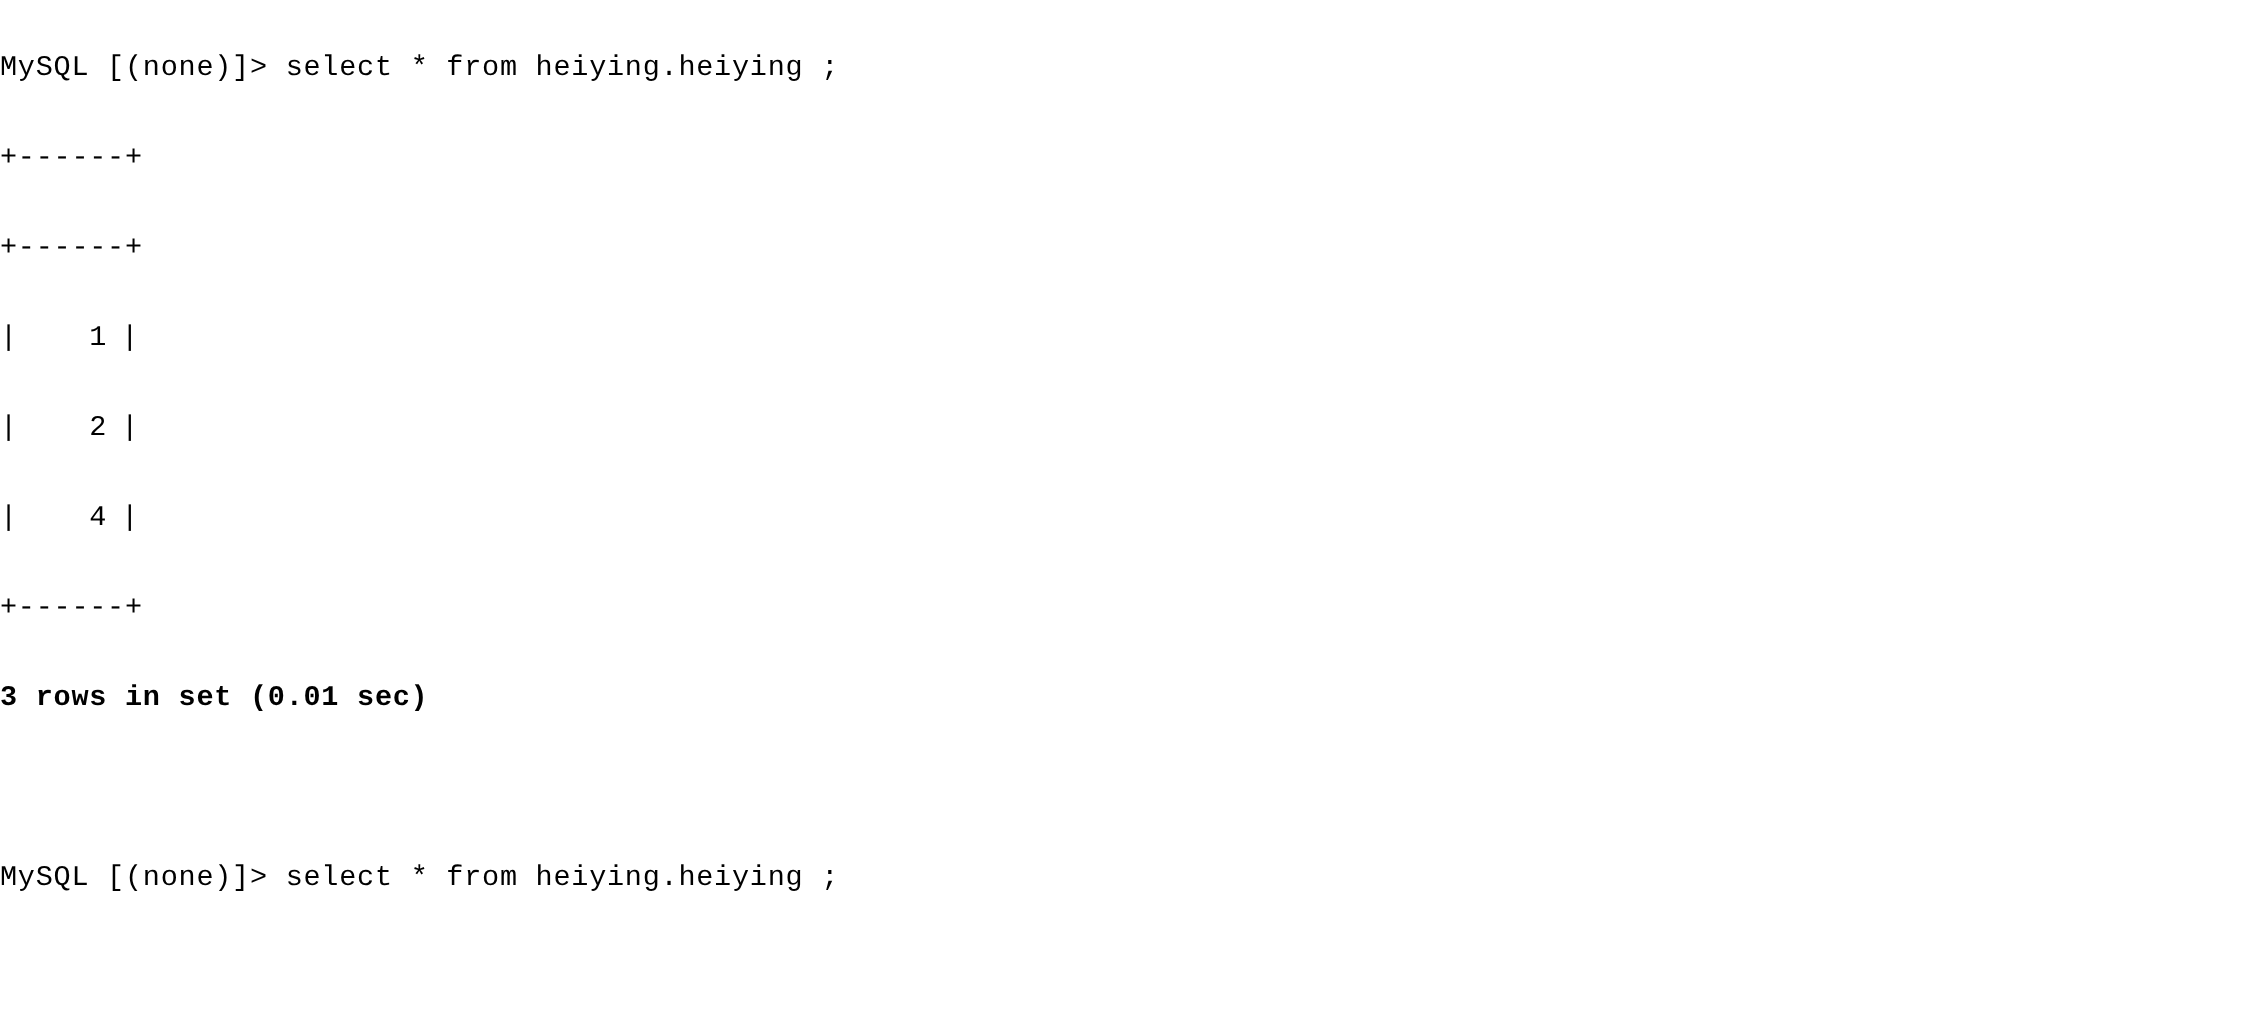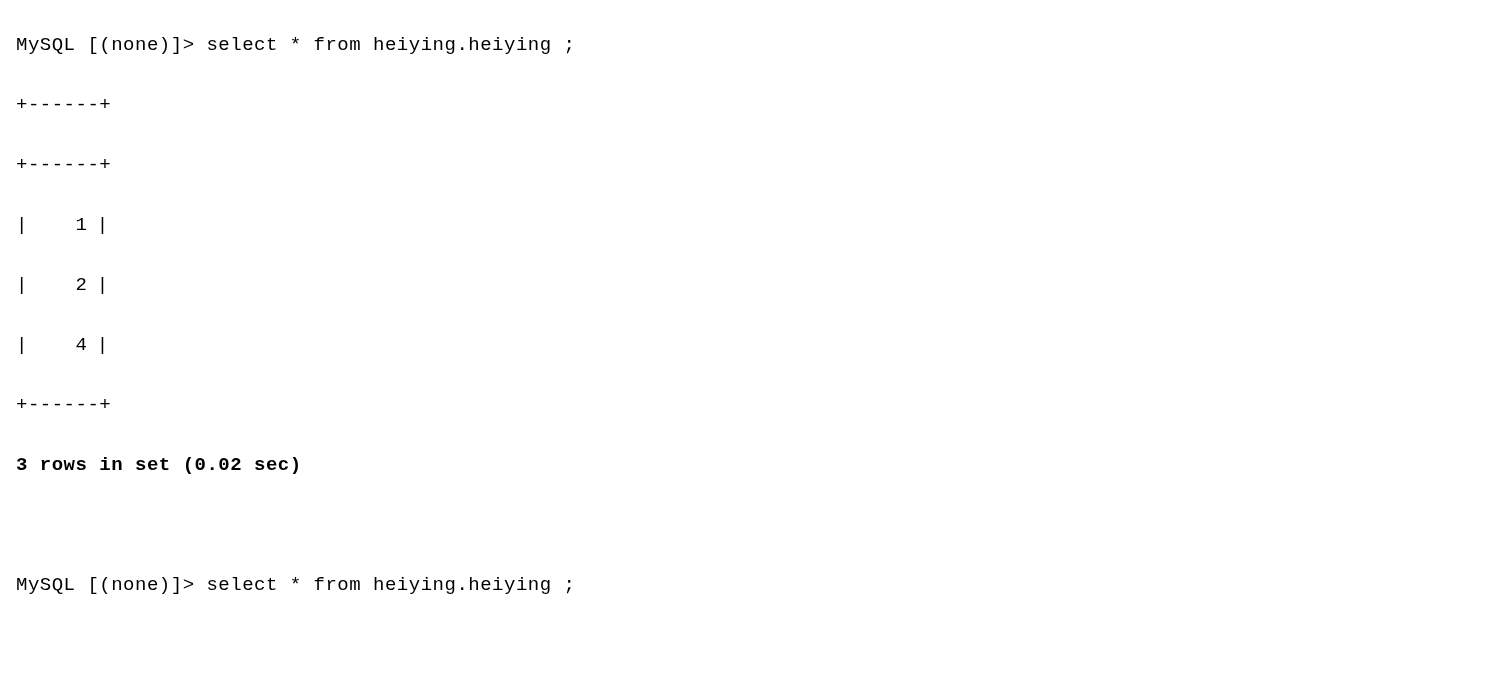--- a/index.html
+++ b/index.html
@@ -16,21 +16,20 @@
       padding: 0;
       letter-spacing: 0.5px;
       position: relative;
       min-height: 675px;
     }
     .terminal {
       white-space: pre;
     }
     .line {
       display: block;
-      margin-left: 16px;
     }
     .bold {
       font-weight: bold;
     }
     .table-row {
       display: block;
     }
     .col {
       display: inline-block;
       width: 5ch;
@@ -41,21 +40,21 @@
 <body>
 
 <div class="terminal">
 <span class="line"><span>MySQL [(none)]&gt; </span><span>select * from heiying.heiying ;</span></span>
 <span class="line">+------+</span>
 <span class="line">+------+</span>
 <span class="line table-row">|<span class="col">    1</span> |</span>
 <span class="line table-row">|<span class="col">    2</span> |</span>
 <span class="line table-row">|<span class="col">    4</span> |</span>
 <span class="line">+------+</span>
-<span class="line bold">3 rows in set (0.02 sec)</span>
+<span class="line bold">3 rows in set (0.01 sec)</span>
 <span class="line"> </span>
 <span class="line"><span>MySQL [(none)]&gt; </span><span>select * from heiying.heiying ;</span></span>
 
 
 
 
 
 
 
 

